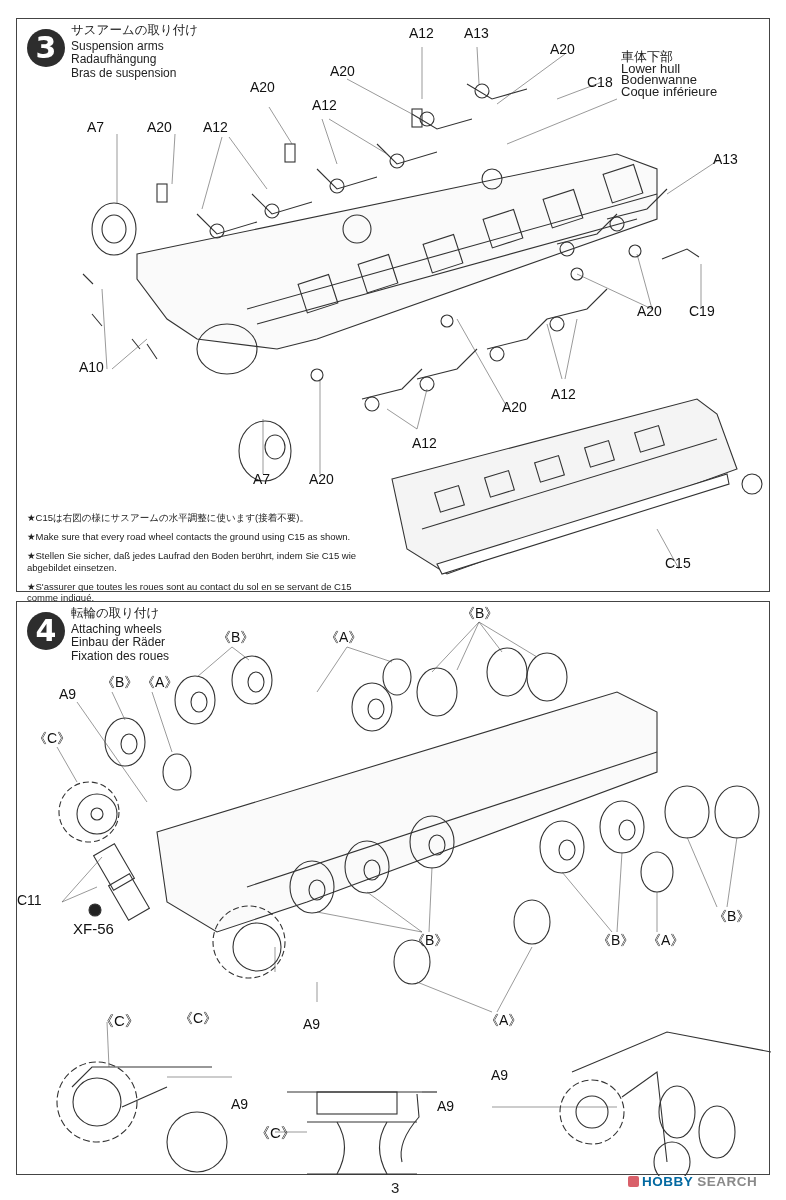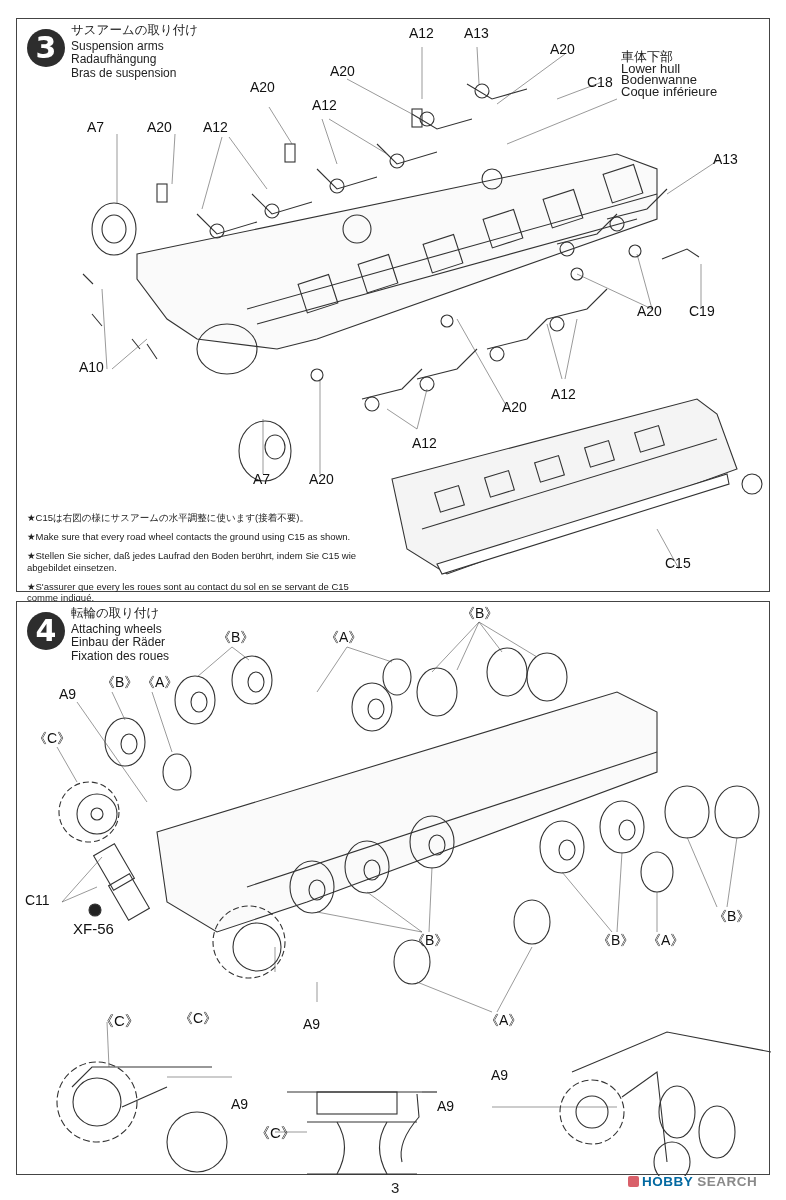--- a/index.html
+++ b/index.html
@@ -161,21 +161,21 @@
   <div class="lbl" style="left:292px;top:452px;">A20</div>
   <div class="lbl" style="left:534px;top:367px;">A12</div>
   <div class="lbl" style="left:485px;top:380px;">A20</div>
   <div class="lbl" style="left:395px;top:416px;">A12</div>
   <div class="lbl" style="left:648px;top:536px;">C15</div>
 
   <div class="notes">
     <p>★C15は右図の様にサスアームの水平調整に使います(接着不要)。</p>
     <p>★Make sure that every road wheel contacts the ground using C15 as shown.</p>
     <p>★Stellen Sie sicher, daß jedes Laufrad den Boden berührt, indem Sie C15 wie abgebildet einsetzen.</p>
-    <p>★S'assurer que every les roues sont au contact du sol en se servant de C15 comme indiqué.</p>
+    <p>★S'assurer que toutes les roues sont au contact du sol en se servant de C15 comme indiqué.</p>
   </div>
 </div>
 
 <div id="step4" class="step">
   <div class="badge">4</div>
   <div class="titles">
     <div class="jp">転輪の取り付け</div>
     <div>Attaching wheels</div>
     <div>Einbau der Räder</div>
     <div>Fixation des roues</div>
@@ -280,21 +280,21 @@
     </g>
   </svg>
 
   <div class="lbl" style="left:200px;top:27px;">《B》</div>
   <div class="lbl" style="left:308px;top:27px;">《A》</div>
   <div class="lbl" style="left:444px;top:3px;">《B》</div>
   <div class="lbl" style="left:84px;top:72px;">《B》</div>
   <div class="lbl" style="left:124px;top:72px;">《A》</div>
   <div class="lbl" style="left:42px;top:84px;">A9</div>
   <div class="lbl" style="left:16px;top:128px;">《C》</div>
-  <div class="lbl" style="left:8px;top:290px;">C11</div>
+  <div class="lbl" style="left:0;top:290px;">C11</div>
   <div class="lbl small" style="left:56px;top:318px;">XF-56</div>
   <div class="lbl" style="left:394px;top:330px;">《B》</div>
   <div class="lbl" style="left:580px;top:330px;">《B》</div>
   <div class="lbl" style="left:630px;top:330px;">《A》</div>
   <div class="lbl" style="left:696px;top:306px;">《B》</div>
   <div class="lbl" style="left:162px;top:408px;">《C》</div>
   <div class="lbl" style="left:286px;top:414px;">A9</div>
   <div class="lbl" style="left:468px;top:410px;">《A》</div>
   <div class="lbl small" style="left:82px;top:410px;">《C》</div>
   <div class="lbl" style="left:214px;top:494px;">A9</div>

